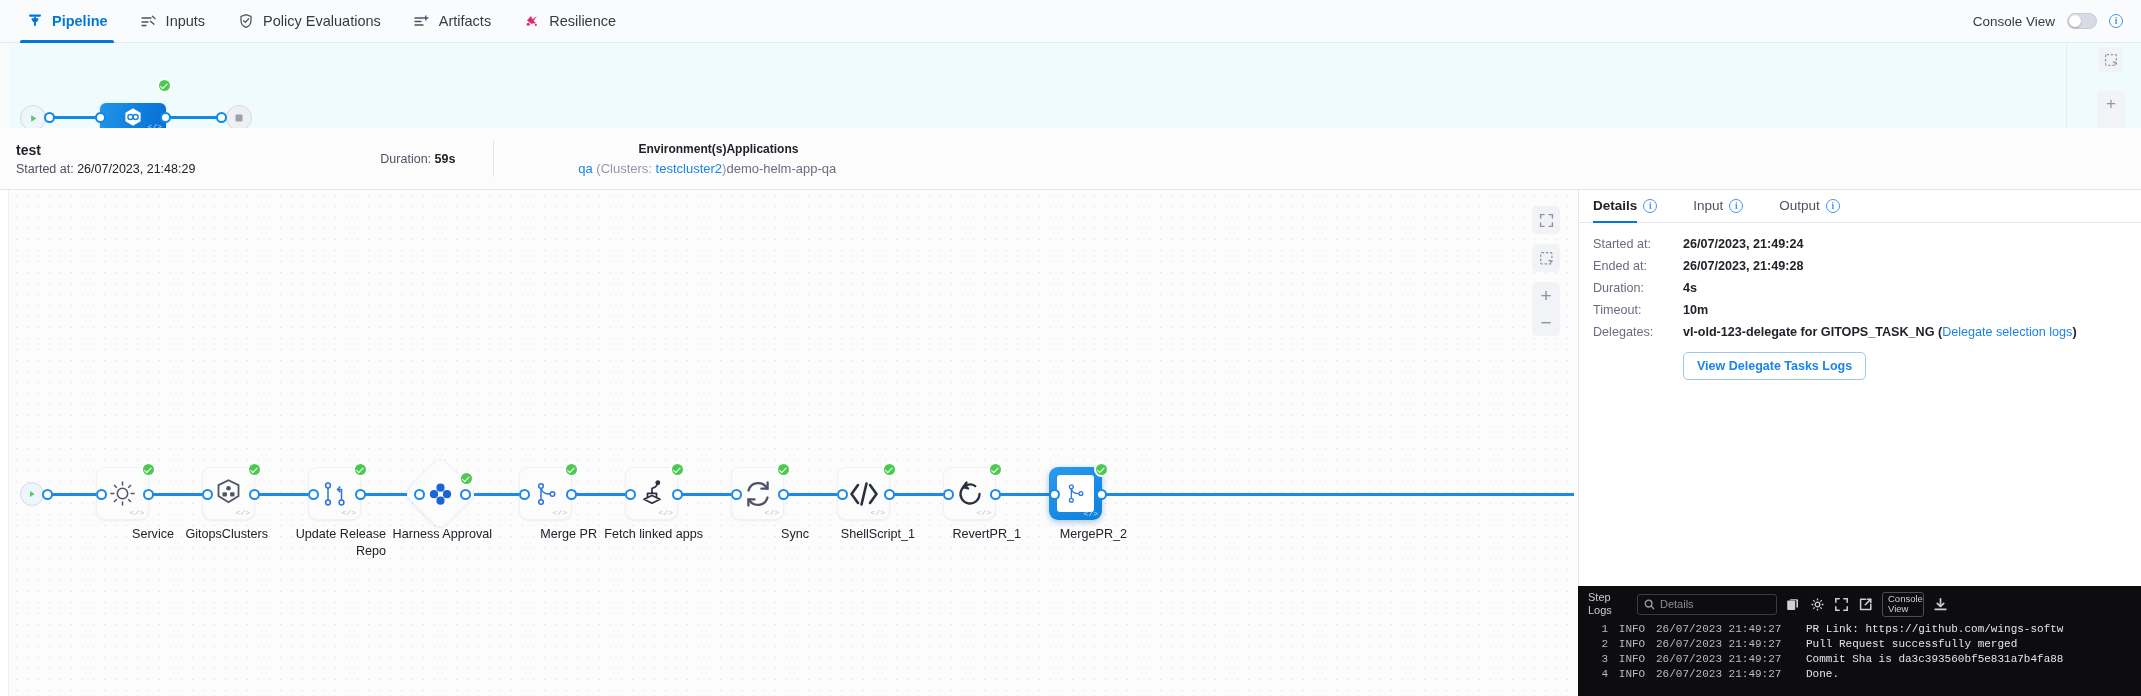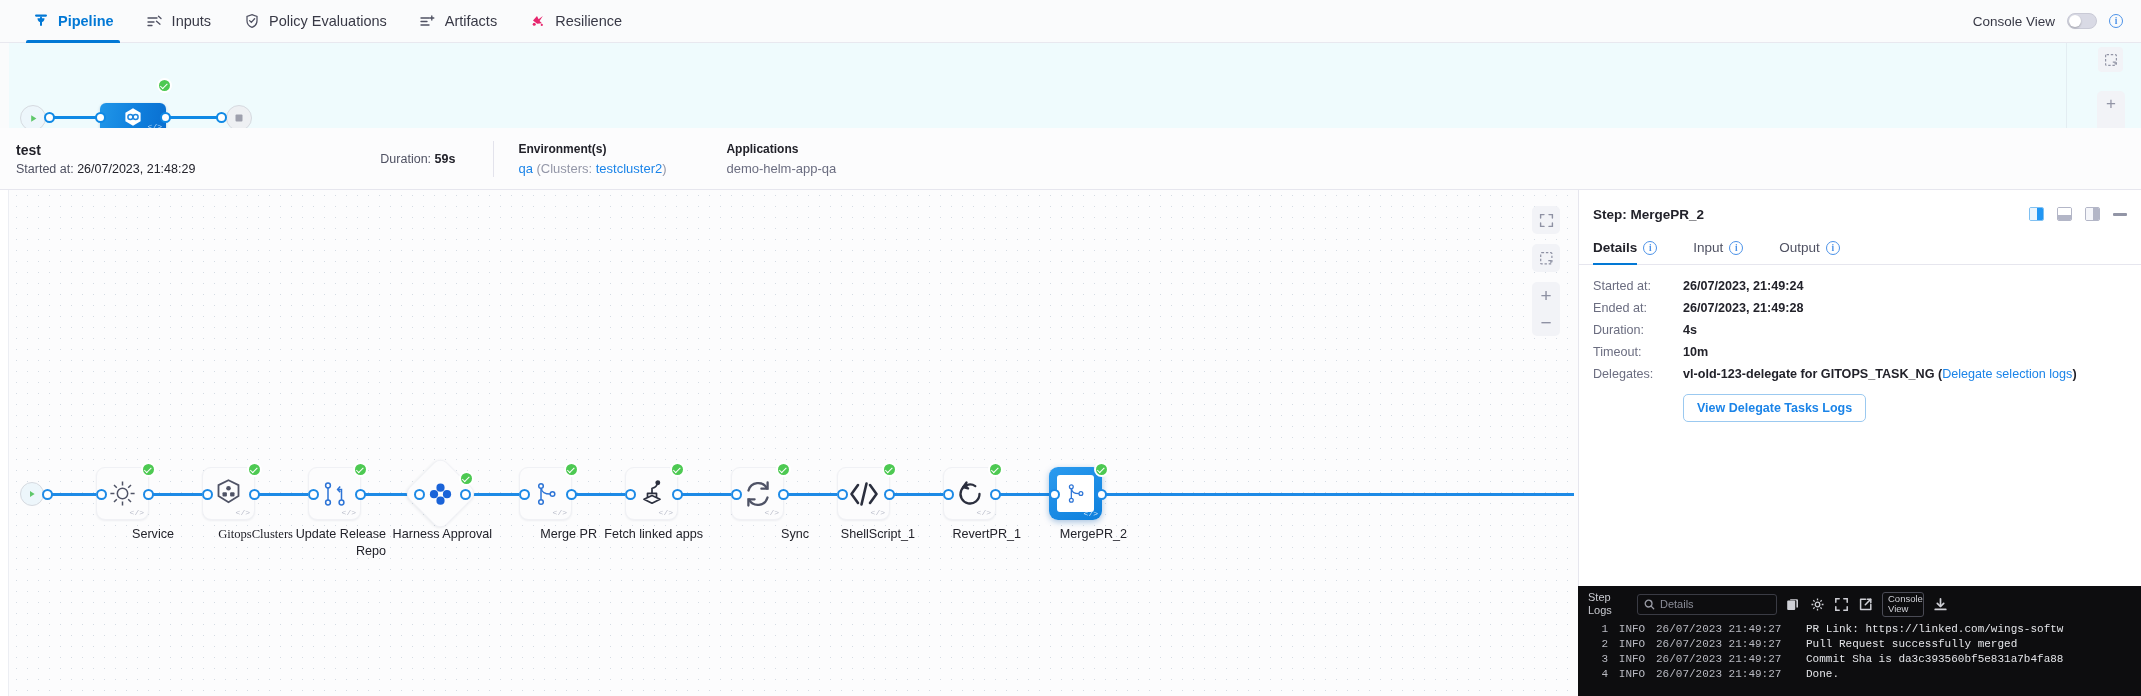--- a/index.html
+++ b/index.html
@@ -13,21 +13,21 @@
   }
   .app { position:relative; width:2141px; height:696px; }
 
   
   .topnav {
     position:absolute; top:0; left:0; width:2141px; height:43px;
     background:#fafbfc;
     border-bottom:1px solid #e8e8ef;
     display:flex; align-items:center;
   }
-  .nav-tabs { display:flex; align-items:center; height:43px; padding-left:18px; gap:4px; }
+  .nav-tabs { display:flex; align-items:center; height:43px; padding-left:12px; gap:4px; }
   .nav-tab {
     display:flex; align-items:center; gap:8px;
     height:43px; padding:0 14px;
     font-size:14.5px; color:#383946; cursor:pointer;
     position:relative;
   }
   .nav-tab.active { color:#0278d5; font-weight:600; }
   .nav-tab.active:after {
     content:""; position:absolute; left:8px; right:8px; bottom:0; height:3px;
     background:#0278d5; border-radius:2px 2px 0 0;
@@ -383,21 +383,21 @@
     </div>
 
     <div class="exec-duration">
       <span>Duration:</span>
       <b>59s</b>
     </div>
 
     <div class="divider" style="margin-left:38px;"></div>
 
 
-    <div class="exec-col" style="min-width:208px;">
+    <div class="exec-col" style="min-width:208px;text-align:right;">
       <div class="exec-label">Environment(s)</div>
       <div class="exec-val">
         <span class="link">qa</span><span class="muted-paren"> (Clusters: </span><span class="link">testcluster2</span><span class="muted-paren">)</span>
       </div>
     </div>
 
     <div class="exec-col">
       <div class="exec-label">Applications</div>
       <div class="exec-val">demo-helm-app-qa</div>
     </div>
@@ -468,21 +468,21 @@
     <div class="stepnode" style="left:202px;">
       <svg width="33" height="33" viewBox="0 0 33 33">
         <path d="M16.5 3.2l10 4.9v10.9l-10 6.3-10-6.3V8.1z" fill="none" stroke="#4f5366" stroke-width="1.8"></path>
         <circle cx="16.5" cy="11.2" r="2.3" fill="#4f5366"></circle>
         <rect x="10.5" y="15.2" width="4.4" height="4.4" rx="1" fill="#4f5366"></rect>
         <rect x="18.1" y="15.2" width="4.4" height="4.4" rx="1" fill="#4f5366"></rect>
       </svg>
       <span class="codeico">&lt;/&gt;</span>
     </div>
     <div class="statusok" style="left:247px; top:272px;"></div>
-    <div class="steplabel" style="left:189px;font-family:Liberation Serif, serif;">GitopsClusters</div>
+    <div class="steplabel" style="left:164px;">GitopsClusters</div>
 
     <div class="stepnode" style="left:308px;">
       <svg width="32" height="32" viewBox="0 0 32 32" fill="none" stroke="#2d74d6" stroke-width="1.5">
         <circle cx="9" cy="7.5" r="2.4"></circle>
           <circle cx="9" cy="24.5" r="2.4"></circle>
         <path d="M9 10v12"></path>
         <circle cx="22.5" cy="24.5" r="2.4"></circle>
         <path d="M22.5 22V11.5h-3.8"></path>
         <path d="M21.2 8.6l-2.6 2.9 2.6 2.6"></path>
       </svg>
@@ -590,38 +590,20 @@
         <path d="M9.3 9.6h2.6v2.6" fill="none" stroke="#8e91a3" stroke-width="1.2"></path>
       </svg>
     </div>
     <div class="cv-right" style="top:92px; height:54px; flex-direction:column; border-radius:5px;">
       <div style="height:27px;display:flex;align-items:center;justify-content:center;font-size:19px;color:#8e91a3;">+</div>
       <div style="height:27px;display:flex;align-items:center;justify-content:center;font-size:19px;color:#8e91a3;">−</div>
     </div>
   </div>
 
   <div class="rpanel">
-    <div class="rp-head">
-      <div class="rp-title">Step: MergePR_2</div>
-      <div class="rp-icons">
-        <div class="vico a">
-            <div class="l"></div>
-            <div class="r"></div>
-          </div>
-        <div class="vico b">
-            <div class="t"></div>
-            <div class="b"></div>
-          </div>
-        <div class="vico c">
-            <div class="l"></div>
-            <div class="r"></div>
-          </div>
-        <div class="minus-btn"></div>
-      </div>
-    </div>
 
     <div class="rp-tabs">
       <div class="rp-tab active">
         <span>Details</span>
         <span class="info-circle">i</span>
       </div>
       <div class="rp-tab">
         <span>Input</span>
         <span class="info-circle">i</span>
       </div>
@@ -704,21 +686,21 @@
         </svg>
       </div>
     </div>
 
     <div class="logs">
       <div class="logline">
         <span class="lno">1</span>
         <span class="lsev">INFO</span>
         <span class="ltime">26/07/2023 21:49:27</span>
         <span class="lmsg">PR Link: </span>
-        <a class="lmsg">https://linked.com/wings-softw</a>
+        <a class="lmsg">https://github.com/wings-softw</a>
       </div>
       <div class="logline">
         <span class="lno">2</span>
         <span class="lsev">INFO</span>
         <span class="ltime">26/07/2023 21:49:27</span>
         <span class="lmsg">Pull Request successfully merged</span>
       </div>
       <div class="logline">
         <span class="lno">3</span>
         <span class="lsev">INFO</span>

